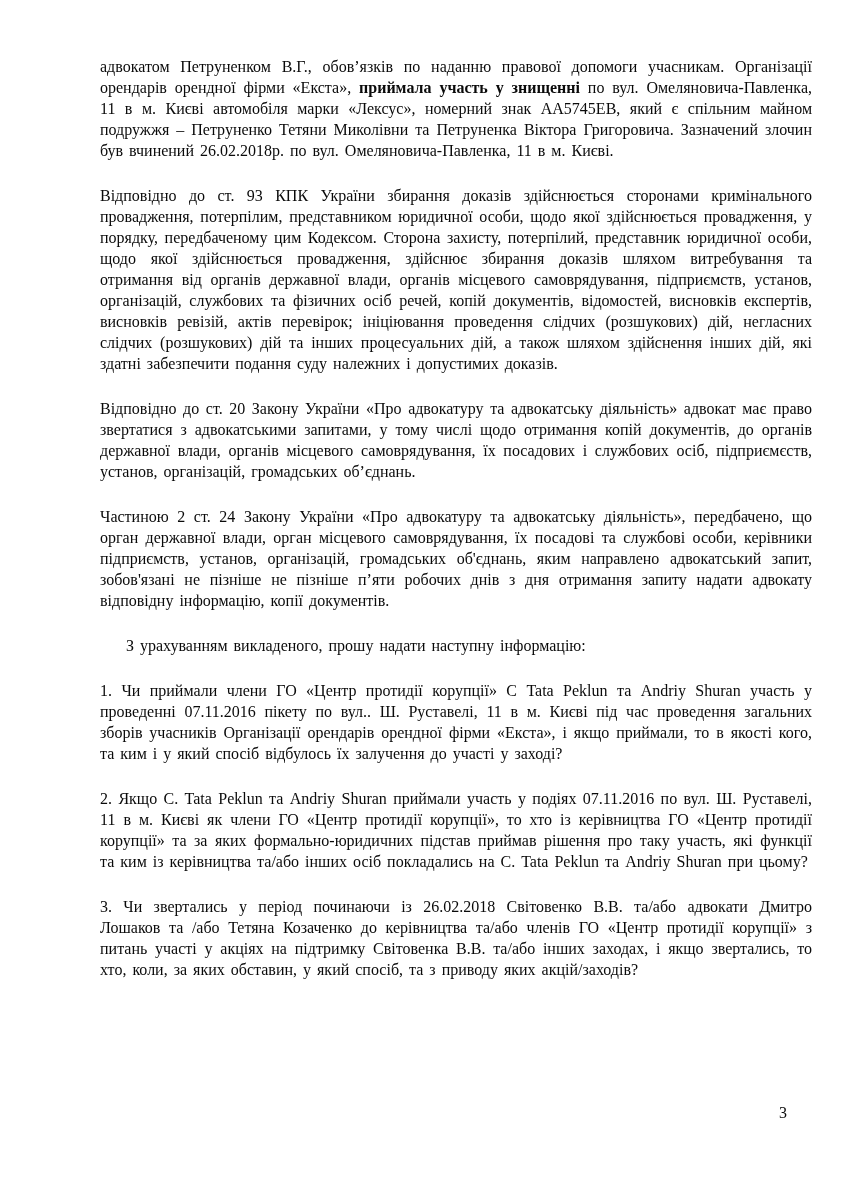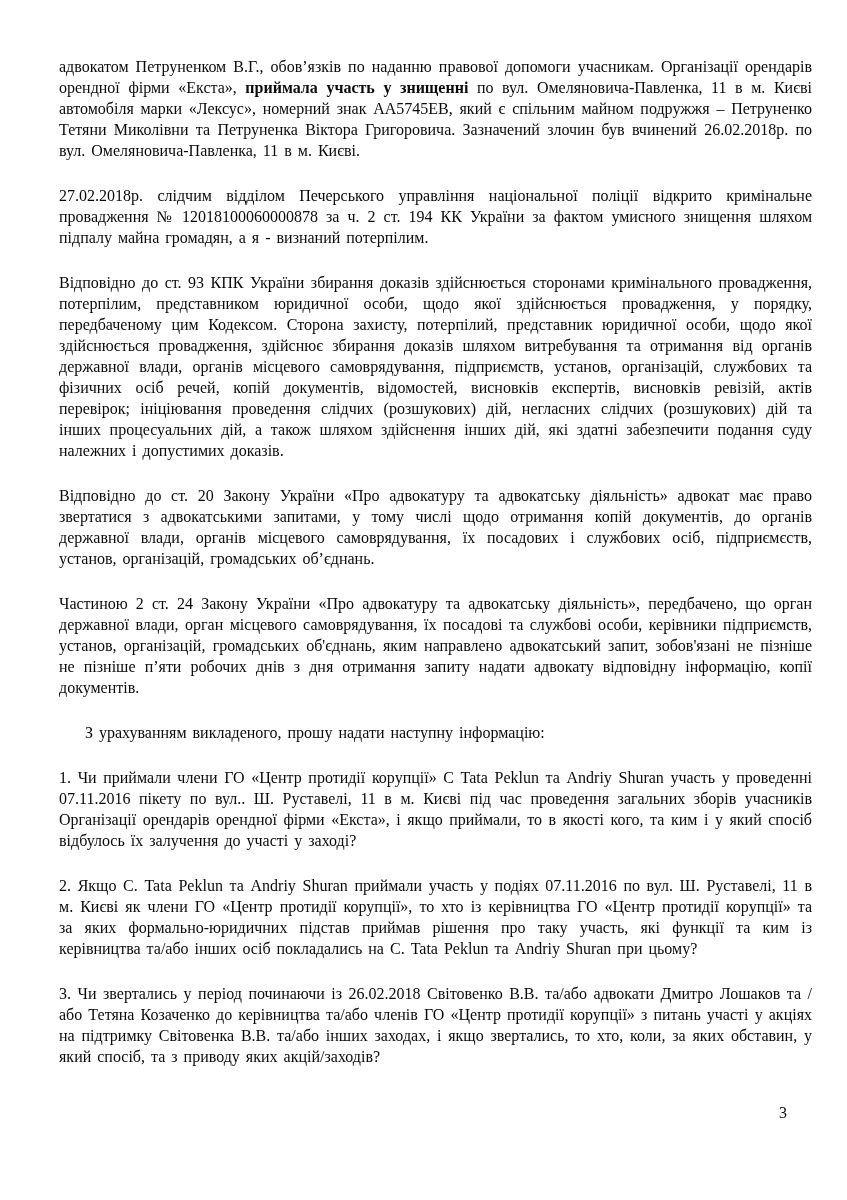--- a/index.html
+++ b/index.html
@@ -6,21 +6,21 @@
     margin: 0;
     padding: 0;
     background: #ffffff;
   }
   .page {
     position: relative;
     width: 847px;
     height: 1200px;
     background: #ffffff;
     box-sizing: border-box;
-    padding: 56px 35px 0 59px;
+    padding: 56px 35px 0 100px;
     font-family: "Liberation Serif", "DejaVu Serif", serif;
     font-size: 16px;
     line-height: 21px;
     color: #0a0a0a;
     text-align: justify;
     word-spacing: 2px;
     overflow: hidden;
   }
   .para {
     margin: 0 0 24px 0;
@@ -43,21 +43,20 @@
     text-align: right;
   }
 </style>
 </head>
 <body>
 
 <div class="page">
 
   <p class="para"><span>адвокатом Петруненком В.Г., обов’язків по наданню правової допомоги учасникам. Організації орендарів орендної фірми «Екста», </span><span class="bold">приймала участь у знищенні</span><span> по вул. Омеляновича-Павленка, 11 в м. Києві автомобіля марки «Лексус», номерний знак АА5745ЕВ, який є спільним майном подружжя – Петруненко Тетяни Миколівни та Петруненка Віктора Григоровича. Зазначений злочин був вчинений 26.02.2018р. по вул. Омеляновича-Павленка, 11 в м. Києві.</span></p>
 
-  <p class="para">27.02.2018р. слідчим відділом Печерського управління національної поліції відкрито кримінальне провадження № 12018100060000878 за ч. 2 ст. 194 КК України за фактом умисного знищення шляхом підпалу майна громадян, а я - визнаний потерпілим.</p>
 
   <p class="para">Відповідно до ст. 93 КПК України збирання доказів здійснюється сторонами кримінального провадження, потерпілим, представником юридичної особи, щодо якої здійснюється провадження, у порядку, передбаченому цим Кодексом. Сторона захисту, потерпілий, представник юридичної особи, щодо якої здійснюється провадження, здійснює збирання доказів шляхом витребування та отримання від органів державної влади, органів місцевого самоврядування, підприємств, установ, організацій, службових та фізичних осіб речей, копій документів, відомостей, висновків експертів, висновків ревізій, актів перевірок; ініціювання проведення слідчих (розшукових) дій, негласних слідчих (розшукових) дій та інших процесуальних дій, а також шляхом здійснення інших дій, які здатні забезпечити подання суду належних і допустимих доказів.</p>
 
   <p class="para">Відповідно до ст. 20 Закону України «Про адвокатуру та адвокатську діяльність» адвокат має право звертатися з адвокатськими запитами, у тому числі щодо отримання копій документів, до органів державної влади, органів місцевого самоврядування, їх посадових і службових осіб, підприємєств, установ, організацій, громадських об’єднань.</p>
 
   <p class="para">Частиною 2 ст. 24 Закону України «Про адвокатуру та адвокатську діяльність», передбачено, що орган державної влади, орган місцевого самоврядування, їх посадові та службові особи, керівники підприємств, установ, організацій, громадських об'єднань, яким направлено адвокатський запит, зобов'язані не пізніше не пізніше п’яти робочих днів з дня отримання запиту надати адвокату відповідну інформацію, копії документів.</p>
 
   <p class="para indent">З урахуванням викладеного, прошу надати наступну інформацію:</p>
 
   <p class="para">1. Чи приймали члени ГО «Центр протидії корупції» С Tata Peklun та Andriy Shuran участь у проведенні 07.11.2016 пікету по вул.. Ш. Руставелі, 11 в м. Києві під час проведення загальних зборів учасників Організації орендарів орендної фірми «Екста», і якщо приймали, то в якості кого, та ким і у який спосіб відбулось їх залучення до участі у заході?</p>

